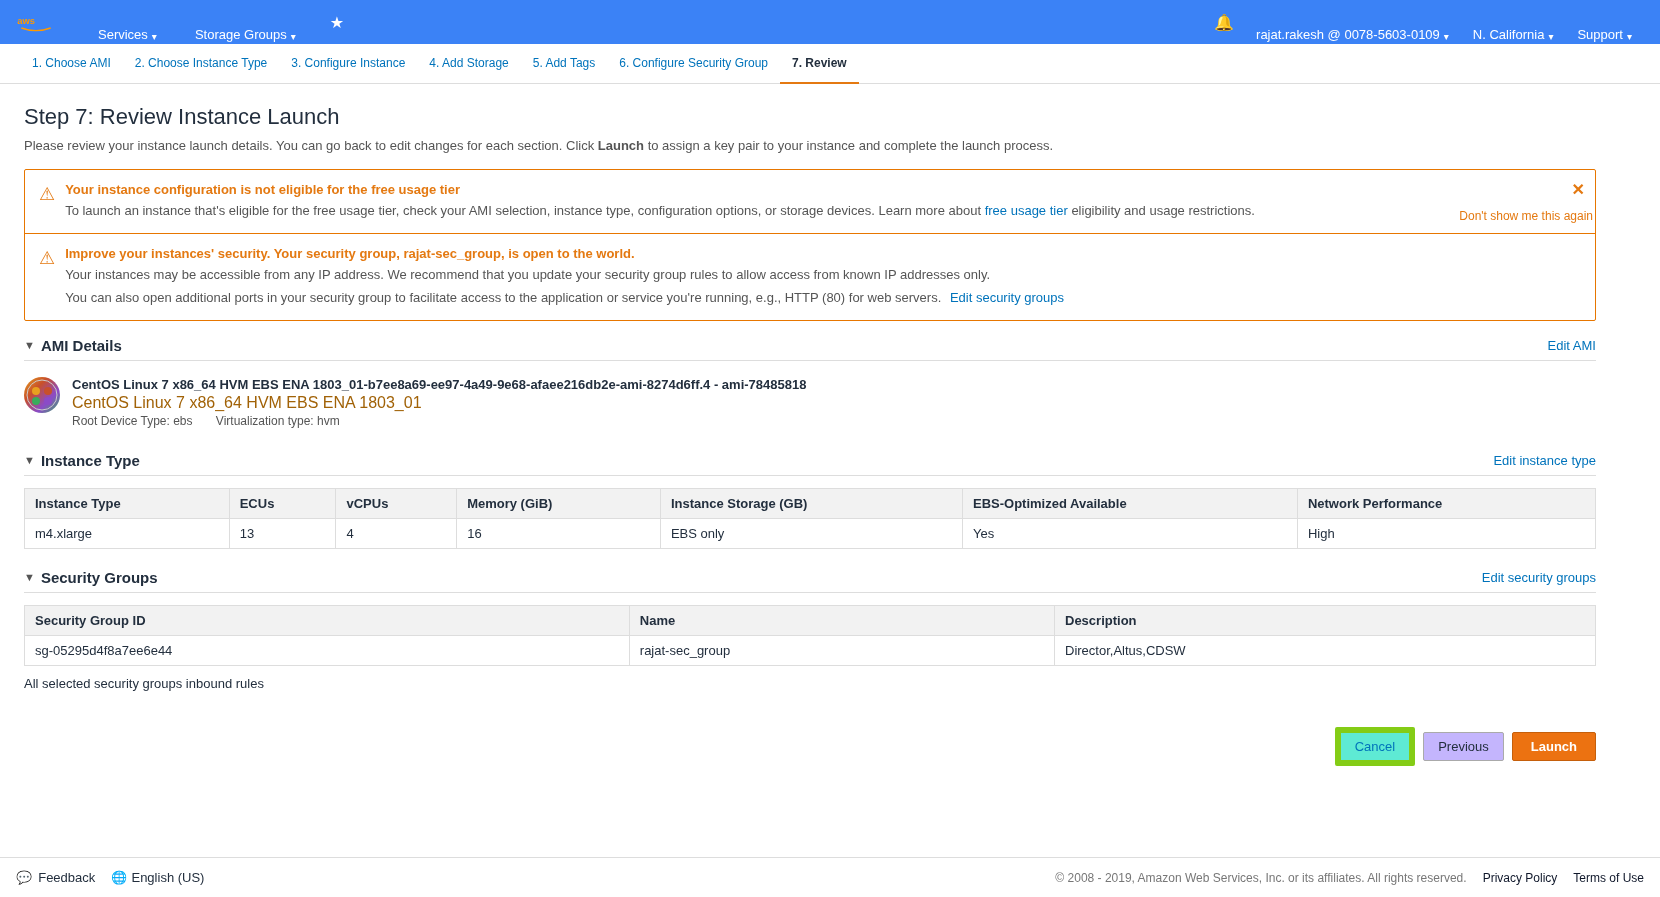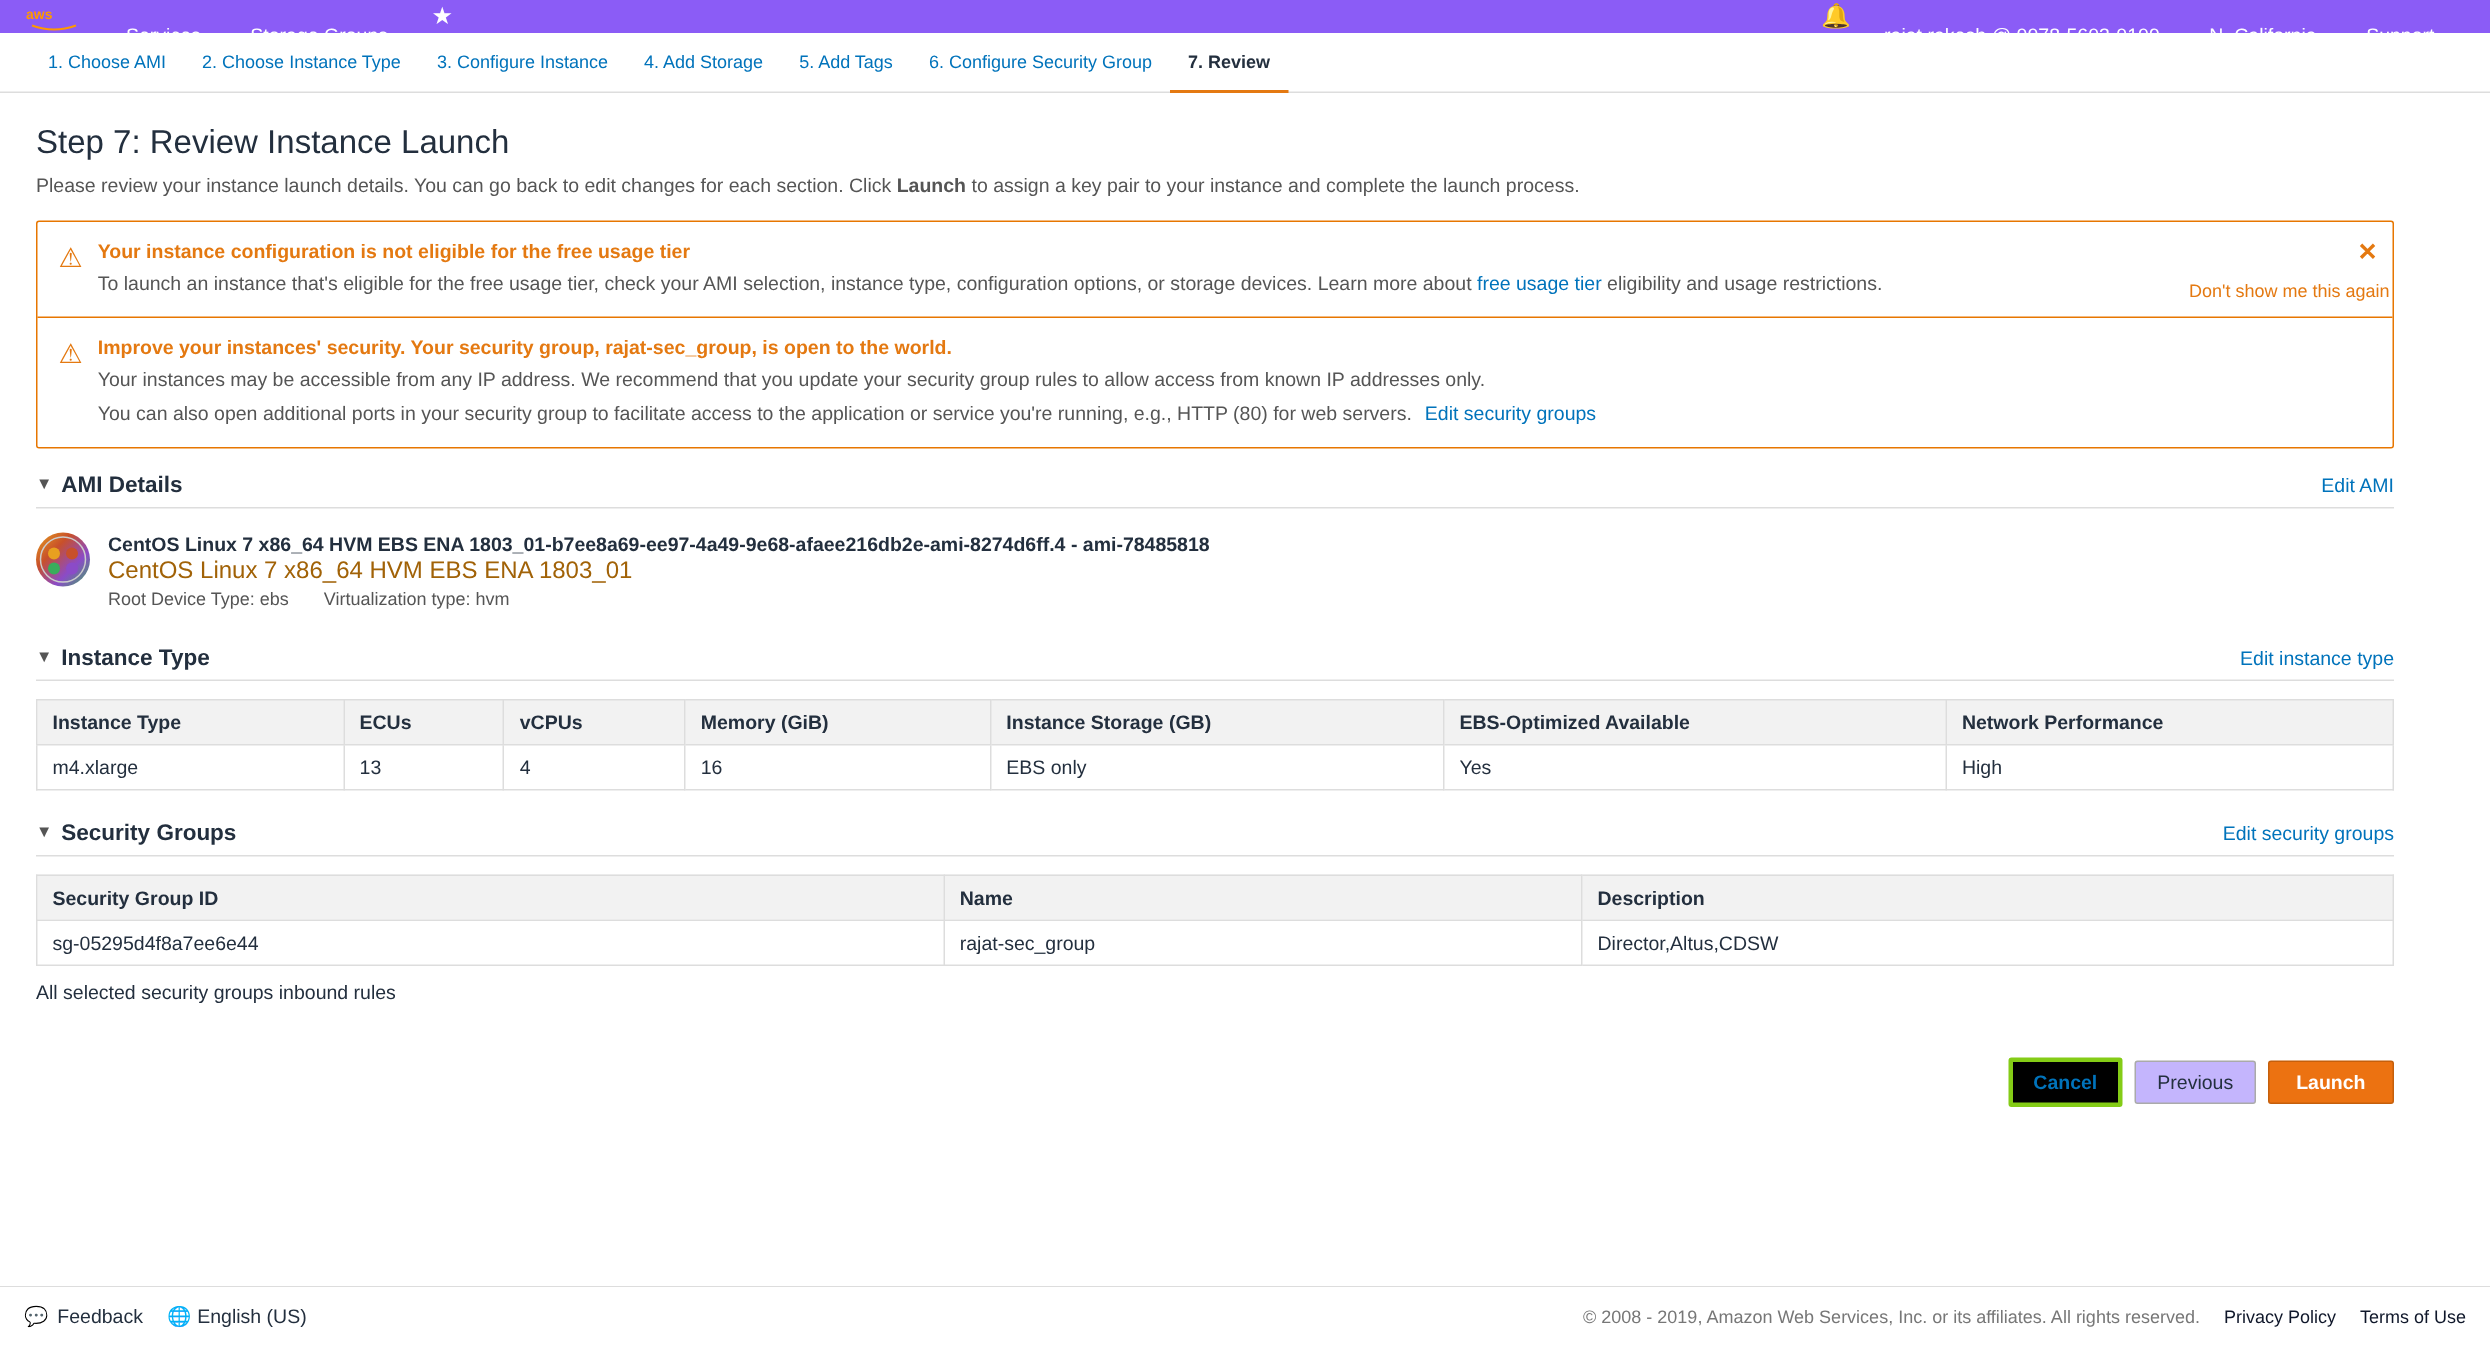--- a/index.html
+++ b/index.html
@@ -1,25 +1,25 @@
 <!DOCTYPE html>
 <html><head>
   <meta charset="utf-8">
   <style>
     * { box-sizing: border-box; margin: 0; padding: 0; }
     body { font-family: 'Amazon Ember', Arial, sans-serif; font-size: 13px; color: #232f3e; background: #fff; min-width: 1660px; }
 
     
     .top-nav {
-      background: #8b5cf6;
-      height: 22px;
+      background: #3b82f6;
+      height: 44px;
       display: flex;
       align-items: center;
       padding: 0 16px;
-      gap: 0;
+      gap: 14px;
     }
     .nav-logo {
       display: flex; align-items: center; margin-right: 16px;
     }
     .nav-logo svg { width: 40px; height: 28px; }
     .nav-item {
       color: #fff;
       font-size: 13px;
       padding: 0 12px;
       height: 40px;
@@ -235,24 +235,23 @@
       padding: 16px 0 80px 0;
     }
     .btn {
       padding: 6px 14px;
       font-size: 13px;
       border-radius: 2px;
       cursor: pointer;
       font-weight: 400;
     }
     .btn-cancel {
-      background: #000000;
-      border: 3px solid #84cc16;
+      background: #5eead4;
+      border: 6px solid #84cc16;
       color: #0073bb;
-      font-weight: bold;
     }
     .btn-previous {
       background: #c4b5fd;
       border: 1px solid #aaa;
       color: #232f3e;
     }
     .btn-launch {
       background: #ec7211;
       border: 1px solid #c55f0b;
       color: #fff;

